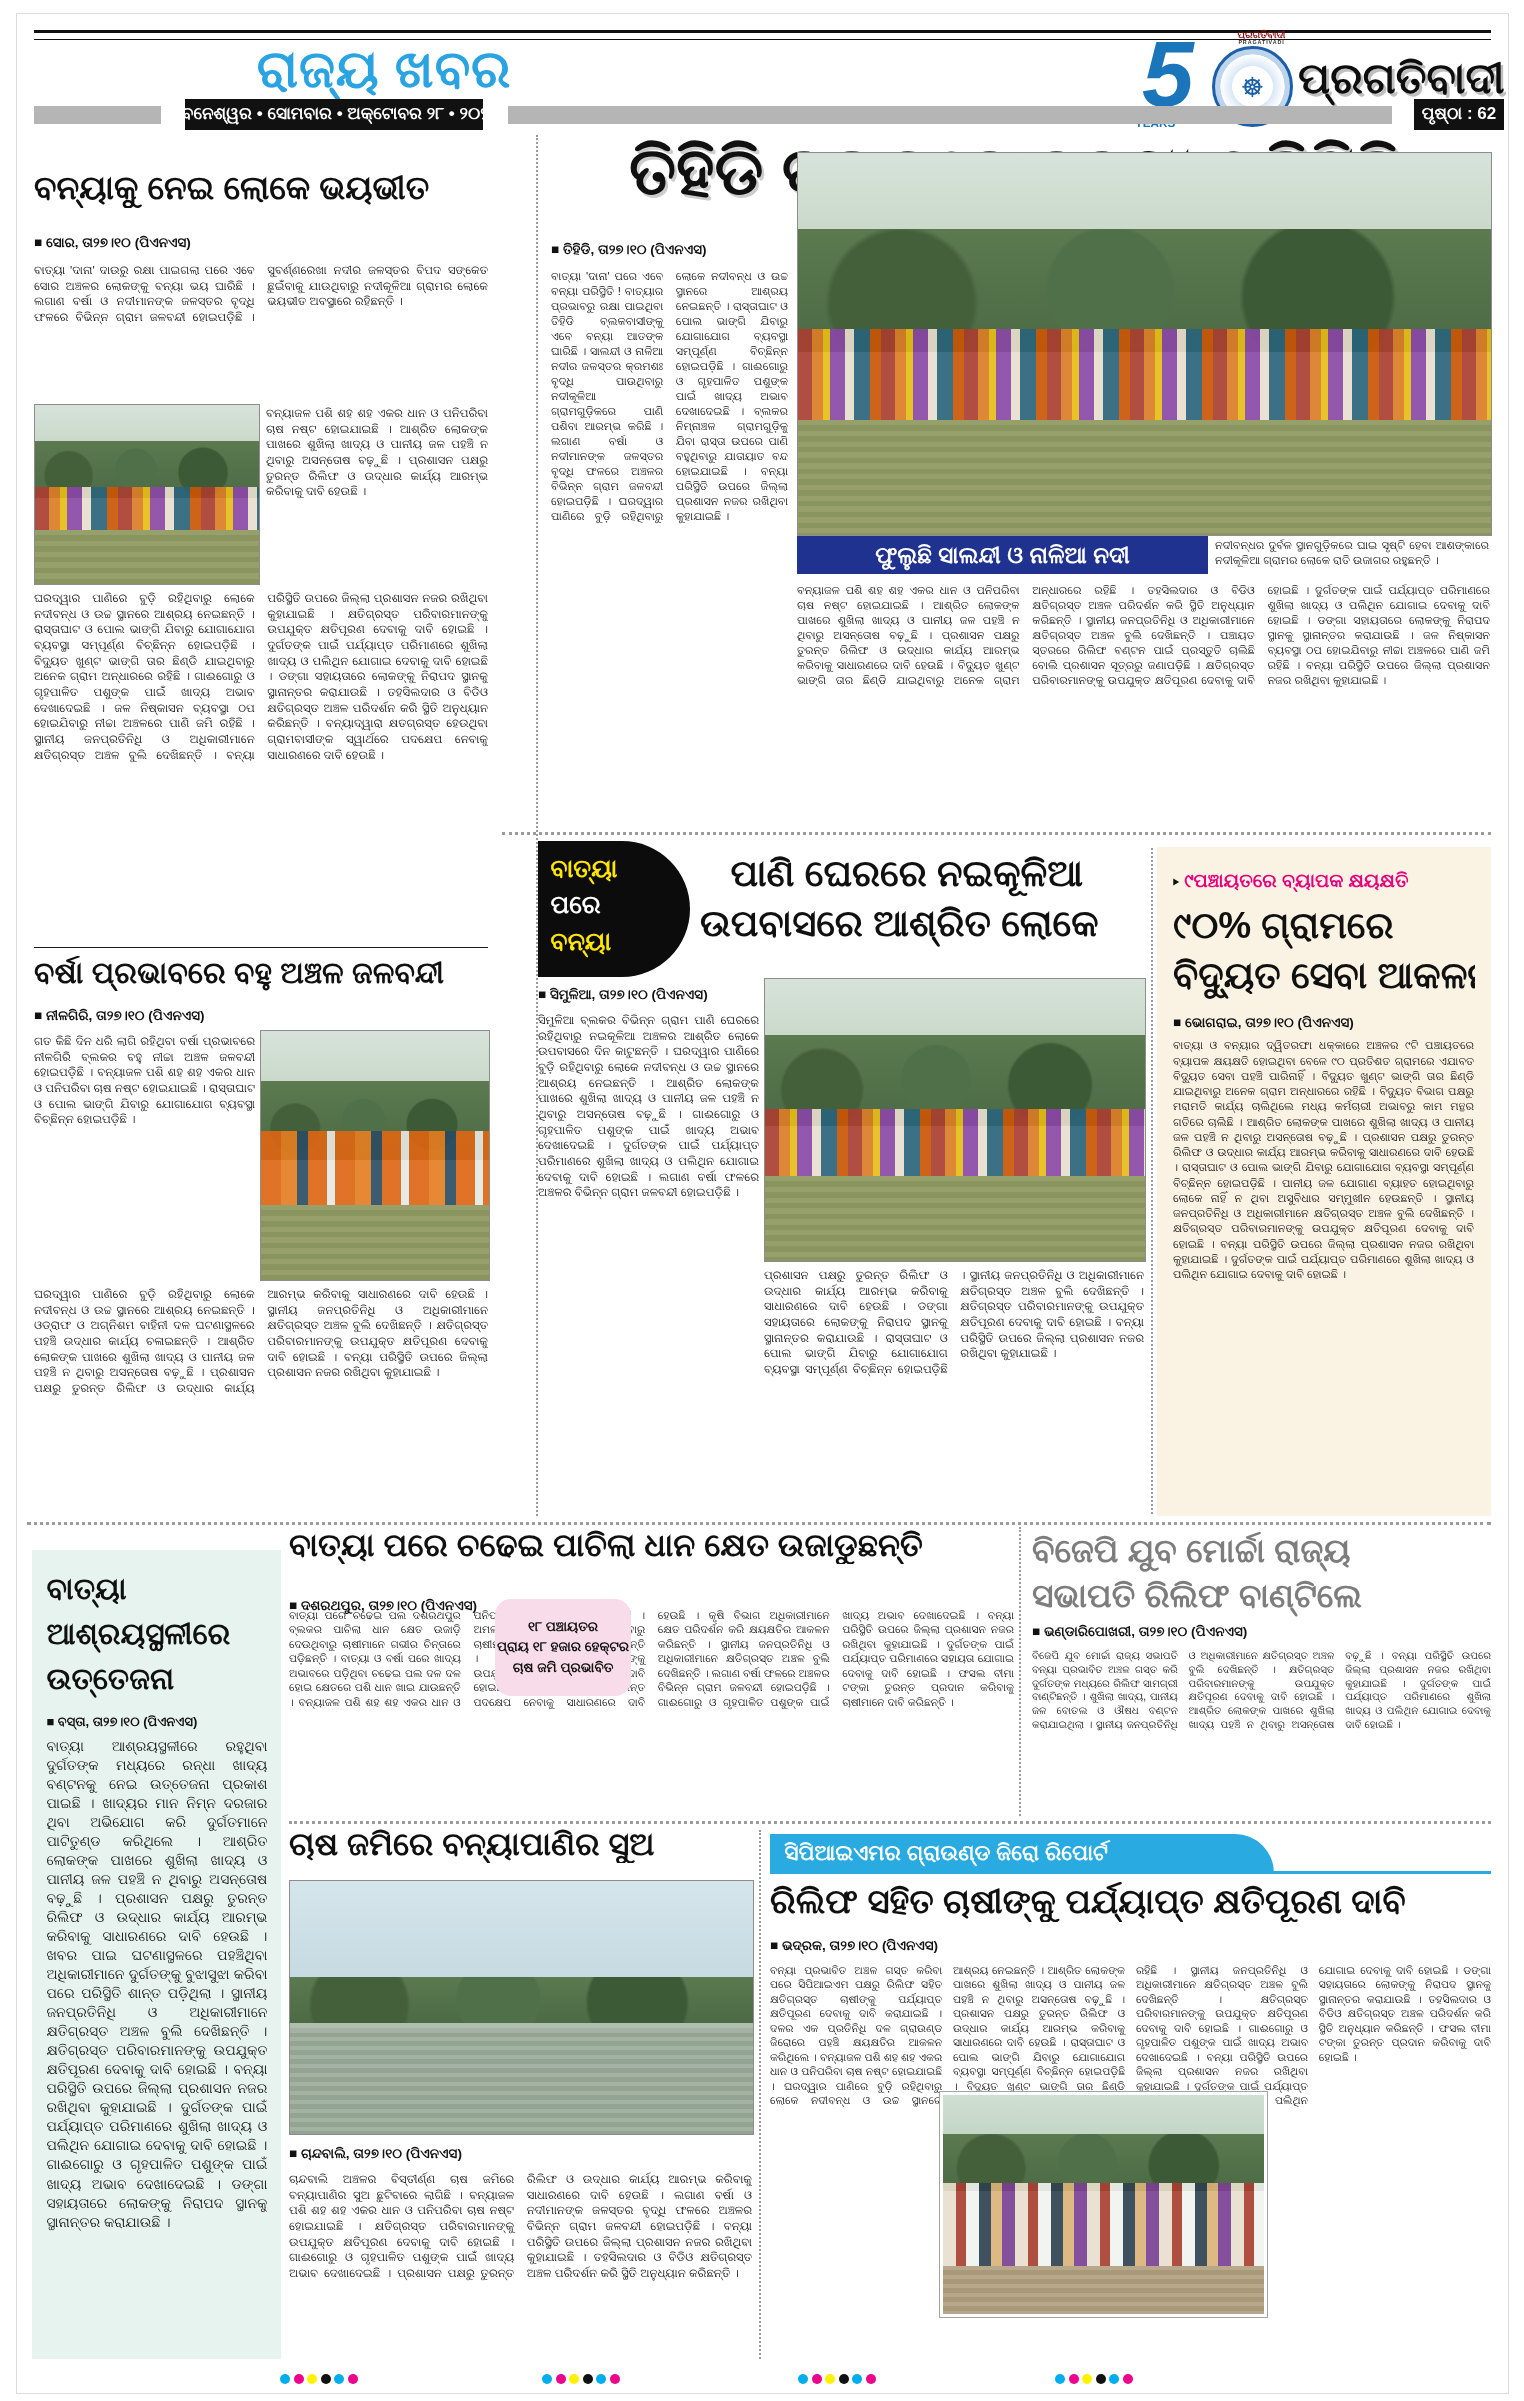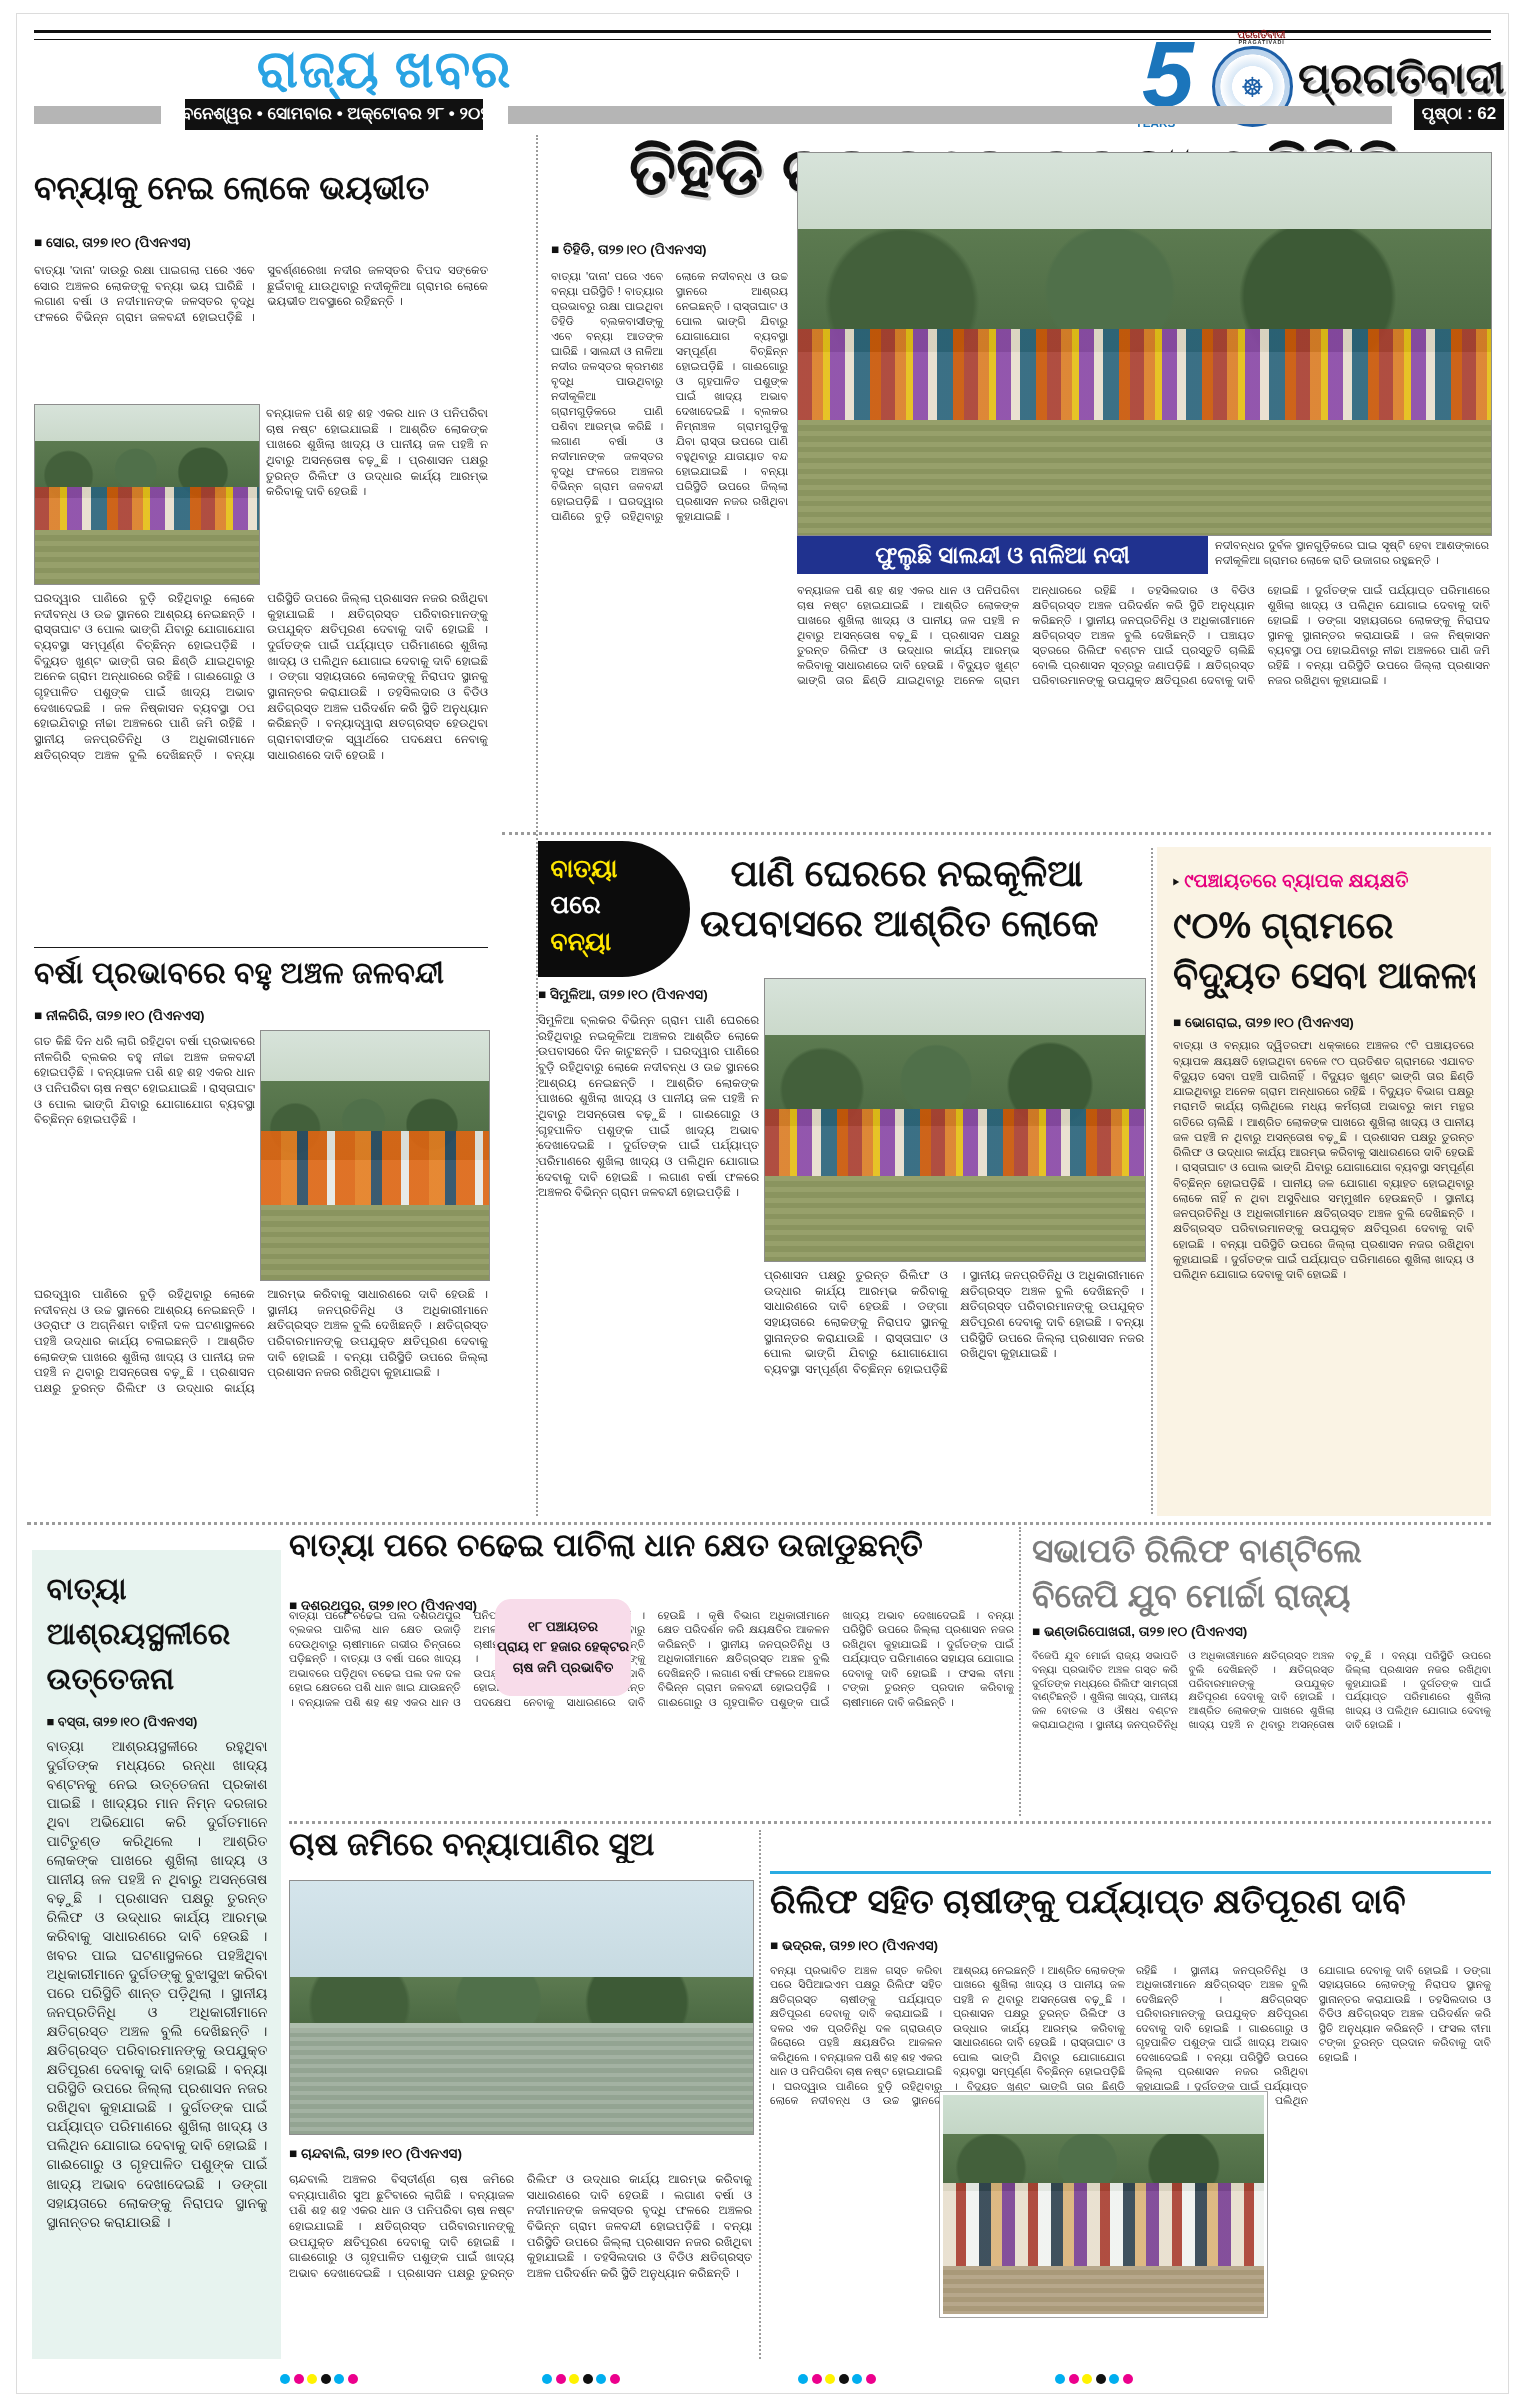--- a/index.html
+++ b/index.html
@@ -226,36 +226,37 @@
   <div class="mb-hl hl">ବାତ୍ୟା ପରେ ଚଢେଇ ପାଚିଲା ଧାନ କ୍ଷେତ ଉଜାଡୁଛନ୍ତି</div>
   <div class="by mb-by">■ ଦଶରଥପୁର, ତା୨୭।୧୦ (ପିଏନଏସ)</div>
   <div class="bd mb-bd">ବାତ୍ୟା ପରେ ଚଢେଇ ପଲ ଦଶରଥପୁର ବ୍ଲକର ପାଚିଲା ଧାନ କ୍ଷେତ ଉଜାଡ଼ି ଦେଉଥିବାରୁ ଚାଷୀମାନେ ଗଭୀର ଚିନ୍ତାରେ ପଡ଼ିଛନ୍ତି । ବାତ୍ୟା ଓ ବର୍ଷା ପରେ ଖାଦ୍ୟ ଅଭାବରେ ପଡ଼ିଥିବା ଚଢେଇ ପଲ ଦଳ ଦଳ ହୋଇ କ୍ଷେତରେ ପଶି ଧାନ ଖାଇ ଯାଉଛନ୍ତି । ବନ୍ୟାଜଳ ପଶି ଶହ ଶହ ଏକର ଧାନ ଓ ପନିପରିବା ଚାଷ ନଷ୍ଟ ହୋଇଯାଇଛି । ଅମଳ ପୂର୍ବରୁ ଏଭଳି କ୍ଷତି ହେଉଥିବାରୁ ଚାଷୀମାନେ ସରକାରୀ ସହାୟତା ଲୋଡ଼ିଛନ୍ତି । କ୍ଷତିଗ୍ରସ୍ତ ପରିବାରମାନଙ୍କୁ ଉପଯୁକ୍ତ କ୍ଷତିପୂରଣ ଦେବାକୁ ଦାବି ହୋଇଛି । ପ୍ରଶାସନ ପକ୍ଷରୁ ତୁରନ୍ତ ପଦକ୍ଷେପ ନେବାକୁ ସାଧାରଣରେ ଦାବି ହେଉଛି । କୃଷି ବିଭାଗ ଅଧିକାରୀମାନେ କ୍ଷେତ ପରିଦର୍ଶନ କରି କ୍ଷୟକ୍ଷତିର ଆକଳନ କରିଛନ୍ତି । ସ୍ଥାନୀୟ ଜନପ୍ରତିନିଧି ଓ ଅଧିକାରୀମାନେ କ୍ଷତିଗ୍ରସ୍ତ ଅଞ୍ଚଳ ବୁଲି ଦେଖିଛନ୍ତି । ଲଗାଣ ବର୍ଷା ଫଳରେ ଅଞ୍ଚଳର ବିଭିନ୍ନ ଗ୍ରାମ ଜଳବନ୍ଦୀ ହୋଇପଡ଼ିଛି । ଗାଈଗୋରୁ ଓ ଗୃହପାଳିତ ପଶୁଙ୍କ ପାଇଁ ଖାଦ୍ୟ ଅଭାବ ଦେଖାଦେଇଛି । ବନ୍ୟା ପରିସ୍ଥିତି ଉପରେ ଜିଲ୍ଲା ପ୍ରଶାସନ ନଜର ରଖିଥିବା କୁହାଯାଇଛି । ଦୁର୍ଗତଙ୍କ ପାଇଁ ପର୍ଯ୍ୟାପ୍ତ ପରିମାଣରେ ସହାୟତା ଯୋଗାଇ ଦେବାକୁ ଦାବି ହୋଇଛି । ଫସଲ ବୀମା ଟଙ୍କା ତୁରନ୍ତ ପ୍ରଦାନ କରିବାକୁ ଚାଷୀମାନେ ଦାବି କରିଛନ୍ତି ।</div>
   <div class="mb-pink">
     <div>୧୮ ପଞ୍ଚାୟତର</div>
     <div>ପ୍ରାୟ ୧୮ ହଜାର ହେକ୍ଟର</div>
     <div>ଚାଷ ଜମି ପ୍ରଭାବିତ</div>
   </div>
 
   <div class="bj-hl">
+    <div>ବିଜେପି ଯୁବ ମୋର୍ଚ୍ଚା ରାଜ୍ୟ</div>
     <div>ସଭାପତି ରିଲିଫ ବାଣ୍ଟିଲେ</div>
-    <div>ବିଜେପି ଯୁବ ମୋର୍ଚ୍ଚା ରାଜ୍ୟ</div>
   </div>
   <div class="by bj-by">■ ଭଣ୍ଡାରିପୋଖରୀ, ତା୨୭।୧୦ (ପିଏନଏସ)</div>
   <div class="bd bj-bd">ବିଜେପି ଯୁବ ମୋର୍ଚ୍ଚା ରାଜ୍ୟ ସଭାପତି ବନ୍ୟା ପ୍ରଭାବିତ ଅଞ୍ଚଳ ଗସ୍ତ କରି ଦୁର୍ଗତଙ୍କ ମଧ୍ୟରେ ରିଲିଫ ସାମଗ୍ରୀ ବାଣ୍ଟିଛନ୍ତି । ଶୁଖିଲା ଖାଦ୍ୟ, ପାନୀୟ ଜଳ ବୋତଲ ଓ ଔଷଧ ବଣ୍ଟନ କରାଯାଇଥିଲା । ସ୍ଥାନୀୟ ଜନପ୍ରତିନିଧି ଓ ଅଧିକାରୀମାନେ କ୍ଷତିଗ୍ରସ୍ତ ଅଞ୍ଚଳ ବୁଲି ଦେଖିଛନ୍ତି । କ୍ଷତିଗ୍ରସ୍ତ ପରିବାରମାନଙ୍କୁ ଉପଯୁକ୍ତ କ୍ଷତିପୂରଣ ଦେବାକୁ ଦାବି ହୋଇଛି । ଆଶ୍ରିତ ଲୋକଙ୍କ ପାଖରେ ଶୁଖିଲା ଖାଦ୍ୟ ପହଞ୍ଚି ନ ଥିବାରୁ ଅସନ୍ତୋଷ ବଢ଼ୁଛି । ବନ୍ୟା ପରିସ୍ଥିତି ଉପରେ ଜିଲ୍ଲା ପ୍ରଶାସନ ନଜର ରଖିଥିବା କୁହାଯାଇଛି । ଦୁର୍ଗତଙ୍କ ପାଇଁ ପର୍ଯ୍ୟାପ୍ତ ପରିମାଣରେ ଶୁଖିଲା ଖାଦ୍ୟ ଓ ପଲିଥିନ ଯୋଗାଇ ଦେବାକୁ ଦାବି ହୋଇଛି ।</div>
 
   <div class="cf-hl hl">ଚାଷ ଜମିରେ ବନ୍ୟାପାଣିର ସୁଅ</div>
   <div class="photo cf-ph">
     <div class="sky"></div>
     <div class="trees"></div>
 
     <div class="water"></div>
   </div>
   <div class="by cf-by">■ ଚାନ୍ଦବାଲି, ତା୨୭।୧୦ (ପିଏନଏସ)</div>
   <div class="bd cf-bd">ଚାନ୍ଦବାଲି ଅଞ୍ଚଳର ବିସ୍ତୀର୍ଣ୍ଣ ଚାଷ ଜମିରେ ବନ୍ୟାପାଣିର ସୁଅ ଛୁଟିବାରେ ଲାଗିଛି । ବନ୍ୟାଜଳ ପଶି ଶହ ଶହ ଏକର ଧାନ ଓ ପନିପରିବା ଚାଷ ନଷ୍ଟ ହୋଇଯାଇଛି । କ୍ଷତିଗ୍ରସ୍ତ ପରିବାରମାନଙ୍କୁ ଉପଯୁକ୍ତ କ୍ଷତିପୂରଣ ଦେବାକୁ ଦାବି ହୋଇଛି । ଗାଈଗୋରୁ ଓ ଗୃହପାଳିତ ପଶୁଙ୍କ ପାଇଁ ଖାଦ୍ୟ ଅଭାବ ଦେଖାଦେଇଛି । ପ୍ରଶାସନ ପକ୍ଷରୁ ତୁରନ୍ତ ରିଲିଫ ଓ ଉଦ୍ଧାର କାର୍ଯ୍ୟ ଆରମ୍ଭ କରିବାକୁ ସାଧାରଣରେ ଦାବି ହେଉଛି । ଲଗାଣ ବର୍ଷା ଓ ନଦୀମାନଙ୍କ ଜଳସ୍ତର ବୃଦ୍ଧି ଫଳରେ ଅଞ୍ଚଳର ବିଭିନ୍ନ ଗ୍ରାମ ଜଳବନ୍ଦୀ ହୋଇପଡ଼ିଛି । ବନ୍ୟା ପରିସ୍ଥିତି ଉପରେ ଜିଲ୍ଲା ପ୍ରଶାସନ ନଜର ରଖିଥିବା କୁହାଯାଇଛି । ତହସିଲଦାର ଓ ବିଡିଓ କ୍ଷତିଗ୍ରସ୍ତ ଅଞ୍ଚଳ ପରିଦର୍ଶନ କରି ସ୍ଥିତି ଅନୁଧ୍ୟାନ କରିଛନ୍ତି ।</div>
 
+  <div class="cp-kick">ସିପିଆଇଏମର ଗ୍ରାଉଣ୍ଡ ଜିରୋ ରିପୋର୍ଟ</div>
   <div class="cp-line"></div>
   <div class="cp-hl hl">ରିଲିଫ ସହିତ ଚାଷୀଙ୍କୁ ପର୍ଯ୍ୟାପ୍ତ କ୍ଷତିପୂରଣ ଦାବି</div>
   <div class="by cp-by">■ ଭଦ୍ରକ, ତା୨୭।୧୦ (ପିଏନଏସ)</div>
   <div class="bd cp-bd">ବନ୍ୟା ପ୍ରଭାବିତ ଅଞ୍ଚଳ ଗସ୍ତ କରିବା ପରେ ସିପିଆଇଏମ ପକ୍ଷରୁ ରିଲିଫ ସହିତ କ୍ଷତିଗ୍ରସ୍ତ ଚାଷୀଙ୍କୁ ପର୍ଯ୍ୟାପ୍ତ କ୍ଷତିପୂରଣ ଦେବାକୁ ଦାବି କରାଯାଇଛି । ଦଳର ଏକ ପ୍ରତିନିଧି ଦଳ ଗ୍ରାଉଣ୍ଡ ଜିରୋରେ ପହଞ୍ଚି କ୍ଷୟକ୍ଷତିର ଆକଳନ କରିଥିଲେ । ବନ୍ୟାଜଳ ପଶି ଶହ ଶହ ଏକର ଧାନ ଓ ପନିପରିବା ଚାଷ ନଷ୍ଟ ହୋଇଯାଇଛି । ଘରଦ୍ୱାର ପାଣିରେ ବୁଡ଼ି ରହିଥିବାରୁ ଲୋକେ ନଦୀବନ୍ଧ ଓ ଉଚ୍ଚ ସ୍ଥାନରେ ଆଶ୍ରୟ ନେଇଛନ୍ତି । ଆଶ୍ରିତ ଲୋକଙ୍କ ପାଖରେ ଶୁଖିଲା ଖାଦ୍ୟ ଓ ପାନୀୟ ଜଳ ପହଞ୍ଚି ନ ଥିବାରୁ ଅସନ୍ତୋଷ ବଢ଼ୁଛି । ପ୍ରଶାସନ ପକ୍ଷରୁ ତୁରନ୍ତ ରିଲିଫ ଓ ଉଦ୍ଧାର କାର୍ଯ୍ୟ ଆରମ୍ଭ କରିବାକୁ ସାଧାରଣରେ ଦାବି ହେଉଛି । ରାସ୍ତାଘାଟ ଓ ପୋଲ ଭାଙ୍ଗି ଯିବାରୁ ଯୋଗାଯୋଗ ବ୍ୟବସ୍ଥା ସମ୍ପୂର୍ଣ୍ଣ ବିଚ୍ଛିନ୍ନ ହୋଇପଡ଼ିଛି । ବିଦ୍ୟୁତ ଖୁଣ୍ଟ ଭାଙ୍ଗି ତାର ଛିଣ୍ଡି ଯାଇଥିବାରୁ ଅନେକ ଗ୍ରାମ ଅନ୍ଧାରରେ ରହିଛି । ସ୍ଥାନୀୟ ଜନପ୍ରତିନିଧି ଓ ଅଧିକାରୀମାନେ କ୍ଷତିଗ୍ରସ୍ତ ଅଞ୍ଚଳ ବୁଲି ଦେଖିଛନ୍ତି । କ୍ଷତିଗ୍ରସ୍ତ ପରିବାରମାନଙ୍କୁ ଉପଯୁକ୍ତ କ୍ଷତିପୂରଣ ଦେବାକୁ ଦାବି ହୋଇଛି । ଗାଈଗୋରୁ ଓ ଗୃହପାଳିତ ପଶୁଙ୍କ ପାଇଁ ଖାଦ୍ୟ ଅଭାବ ଦେଖାଦେଇଛି । ବନ୍ୟା ପରିସ୍ଥିତି ଉପରେ ଜିଲ୍ଲା ପ୍ରଶାସନ ନଜର ରଖିଥିବା କୁହାଯାଇଛି । ଦୁର୍ଗତଙ୍କ ପାଇଁ ପର୍ଯ୍ୟାପ୍ତ ପରିମାଣରେ ଶୁଖିଲା ଖାଦ୍ୟ ଓ ପଲିଥିନ ଯୋଗାଇ ଦେବାକୁ ଦାବି ହୋଇଛି । ଡଙ୍ଗା ସହାୟତାରେ ଲୋକଙ୍କୁ ନିରାପଦ ସ୍ଥାନକୁ ସ୍ଥାନାନ୍ତର କରାଯାଉଛି । ତହସିଲଦାର ଓ ବିଡିଓ କ୍ଷତିଗ୍ରସ୍ତ ଅଞ୍ଚଳ ପରିଦର୍ଶନ କରି ସ୍ଥିତି ଅନୁଧ୍ୟାନ କରିଛନ୍ତି । ଫସଲ ବୀମା ଟଙ୍କା ତୁରନ୍ତ ପ୍ରଦାନ କରିବାକୁ ଦାବି ହୋଇଛି ।</div>
   <div class="photo cp-ph">
     <div class="sky"></div>
     <div class="trees"></div>
     <div class="people"></div>
     <div class="water"></div>
   </div>

